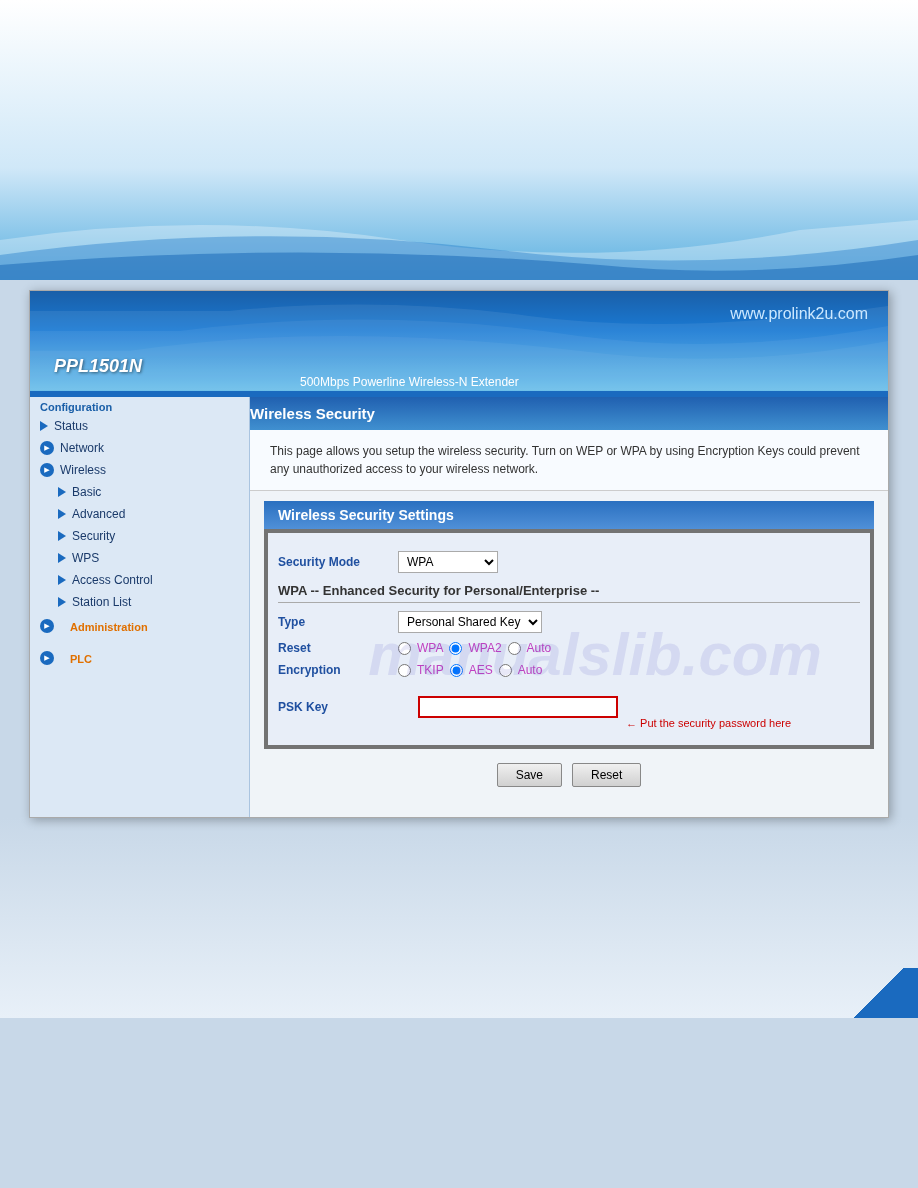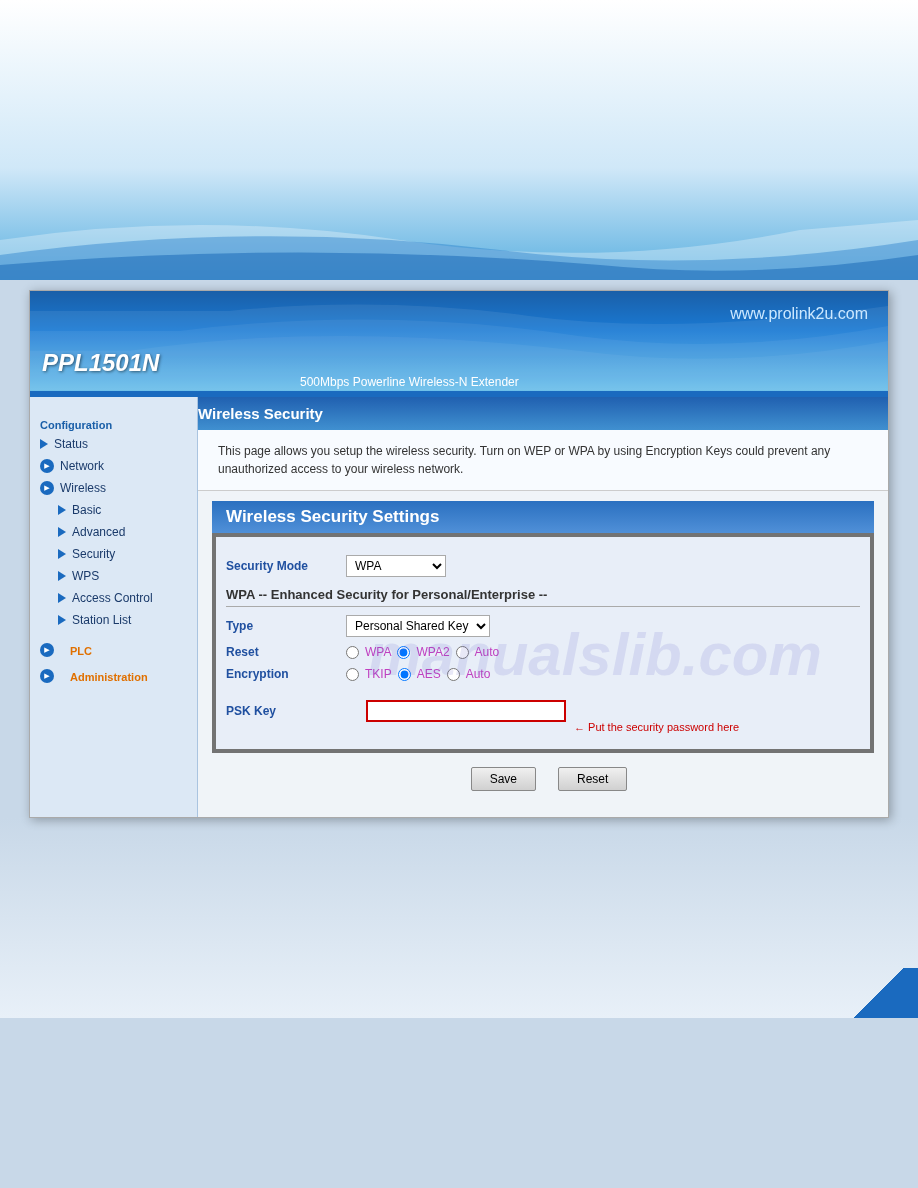--- a/index.html
+++ b/index.html
@@ -45,23 +45,23 @@
       position: relative;
       overflow: hidden;
     }
     .header-waves {
       position: absolute;
       top: 0; left: 0; right: 0; bottom: 0;
     }
     .header-model {
       position: absolute;
       bottom: 14px;
-      left: 12px;
-      color: white;
-      font-size: 24px;
+      left: 24px;
+      color: white;
+      font-size: 18px;
       font-weight: bold;
       font-style: italic;
       text-shadow: 1px 1px 3px rgba(0,0,0,0.5);
     }
     .header-subtitle {
       position: absolute;
       bottom: 2px;
       left: 270px;
       color: white;
       font-size: 12px;
@@ -98,24 +98,24 @@
     }
 
     
     .main-layout {
       display: flex;
       min-height: 420px;
     }
 
     
     .sidebar {
-      width: 168px;
+      width: 220px;
       background: #dce8f5;
       border-right: 1px solid #aac4e0;
-      padding: 18px 0;
+      padding: 0 0;
       flex-shrink: 0;
     }
     .sidebar-section-label {
       color: #1a5fa8;
       font-size: 11px;
       font-weight: bold;
       padding: 4px 10px 2px 10px;
     }
     .sidebar-item {
       display: flex;
@@ -180,21 +180,21 @@
       background: #f8fbff;
       font-size: 12px;
       color: #333;
       line-height: 1.5;
       border-bottom: 1px solid #ccc;
     }
 
     .settings-section-header {
       background: linear-gradient(180deg, #2a70c0 0%, #5090d8 100%);
       color: white;
-      font-size: 17px;
+      font-size: 14px;
       font-weight: bold;
       padding: 6px 14px;
       margin: 10px 14px 0 14px;
     }
 
     .settings-table {
       margin: 0 14px;
       background: #e8eef8;
       border: 4px solid #737373;
       padding: 10px 10px 8px 10px;
@@ -278,21 +278,20 @@
       gap: 10px;
       margin: 14px 0;
     }
     .btn {
       padding: 4px 18px;
       font-size: 12px;
       border: 1px solid #888;
       background: linear-gradient(180deg, #f0f0f0 0%, #d0d0d0 100%);
       cursor: pointer;
       border-radius: 2px;
-      margin-left: 12px;
     }
 
     
     .bottom-area {
       height: 200px;
       background: linear-gradient(180deg, #c8d8e8 0%, #e8f0f8 100%);
     }
 
     .bottom-blue-corner {
       position: absolute;
@@ -392,28 +391,28 @@
         <div class="sidebar-item sub">
           <div class="arrow"></div>
           <span>Access Control</span>
         </div>
 
         <div class="sidebar-item sub">
           <div class="arrow"></div>
           <span>Station List</span>
         </div>
 
+        <div class="sidebar-item">
+          <div class="arrow-circle"></div>
+          <span class="sidebar-section-colored">Administration</span>
+        </div>
+
         <div class="sidebar-item" style="margin-top:6px;">
           <div class="arrow-circle"></div>
           <span class="sidebar-section-colored">PLC</span>
-        </div>
-
-        <div class="sidebar-item">
-          <div class="arrow-circle"></div>
-          <span class="sidebar-section-colored">Administration</span>
         </div>
       </div>
 
       <div class="content-area">
         <div class="content-title-bar">Wireless Security</div>
         <div class="content-desc">This page allows you setup the wireless security. Turn on WEP or WPA by using Encryption Keys could prevent any unauthorized access to your wireless network.</div>
 
         <div class="settings-section-header">Wireless Security Settings</div>
 
         <div class="settings-table">

